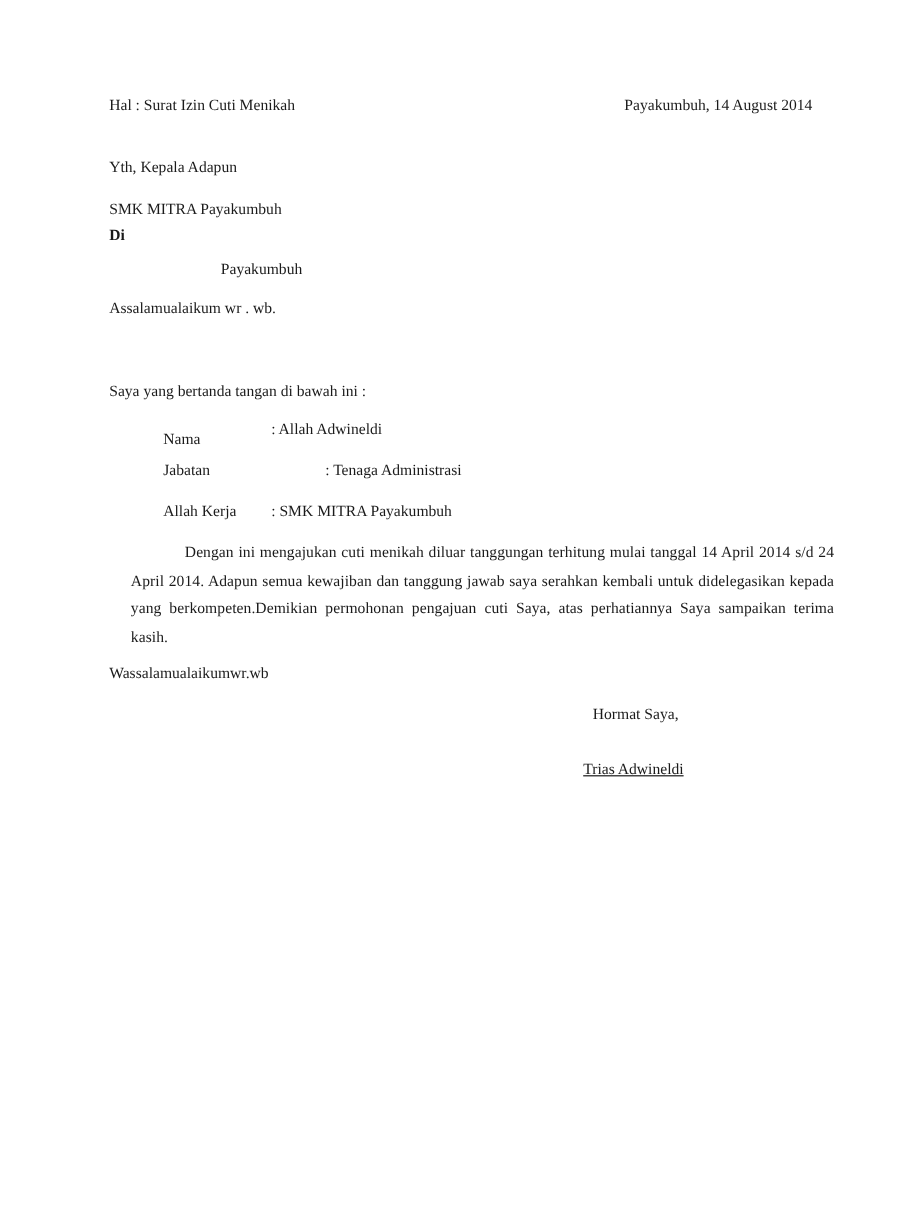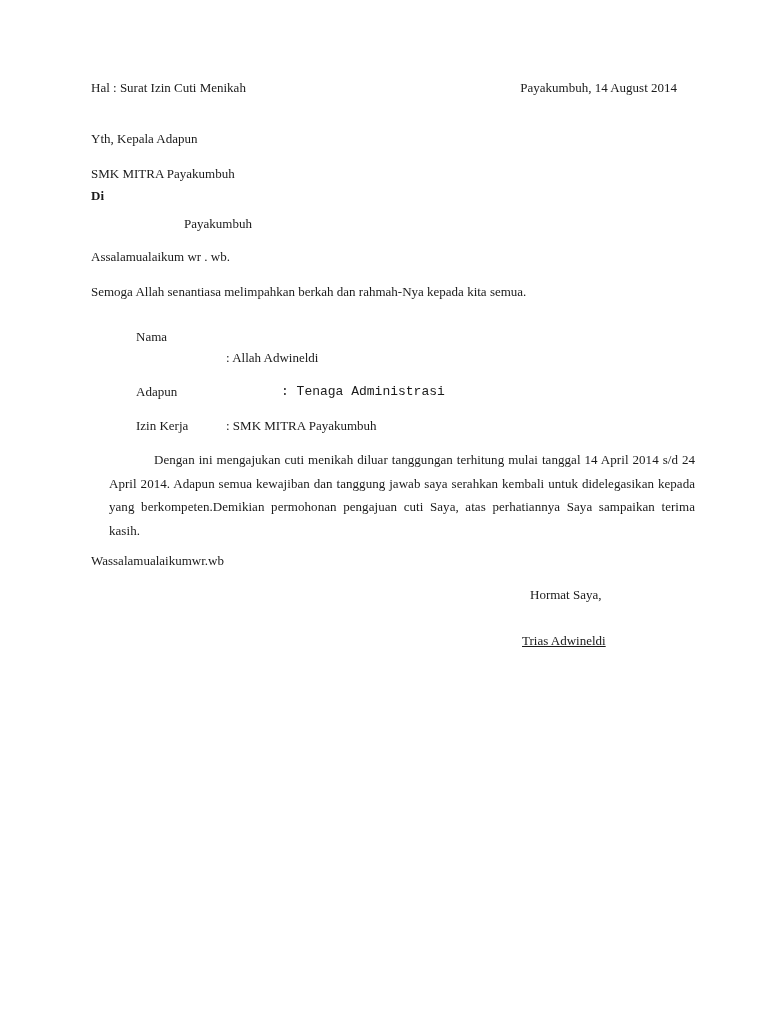--- a/index.html
+++ b/index.html
@@ -49,46 +49,45 @@
       width: 586px;
       line-height: 23.5px;
       text-align: justify;
       text-indent: 45px;
       letter-spacing: 0.05px;
     }
     .sign {
       position: absolute;
       white-space: nowrap;
       line-height: 16px;
-      margin-left: 36px;
     }
   </style>
 </head>
 <body>
 
 <div class="page">
 
   <div class="line left" style="top:80px;">Hal : Surat Izin Cuti Menikah</div>
   <div class="line right-date" style="top:80px;">Payakumbuh, 14 August 2014</div>
 
   <div class="line left" style="top:131px;">Yth, Kepala Adapun</div>
   <div class="line left" style="top:143px;margin-top:23px;">SMK MITRA Payakumbuh</div>
   <div class="line left" style="top:188px;font-weight:bold;">Di</div>
   <div class="line indent" style="top:216px;">Payakumbuh</div>
 
   <div class="line left" style="top:249px;font-family:Liberation Serif, serif;">Assalamualaikum wr . wb.</div>
-  <div class="line left" style="top:284px;">Semoga Allah senantiasa melimpahkan berkah dan rahmah-Nya kepada kita semua.</div>
+  <div class="line left" style="top:318px;">Saya yang bertanda tangan di bawah ini :</div>
 
-  <div class="field-label" style="top:329px;">Nama</div>
+  <div class="field-label" style="top:358px;">Nama</div>
   <div class="field-value" style="top:350px; left:226px;">: Allah Adwineldi</div>
 
-  <div class="field-label" style="top:384px;">Adapun</div>
-  <div class="field-value" style="top:384px; left:281px;font-family:Liberation Mono, monospace;">: Tenaga Administrasi</div>
+  <div class="field-label" style="top:384px;">Jabatan</div>
+  <div class="field-value" style="top:384px; left:271px;">: Tenaga Administrasi</div>
 
-  <div class="field-label" style="top:418px;">Izin Kerja</div>
+  <div class="field-label" style="top:418px;">Allah Kerja</div>
   <div class="field-value" style="top:418px; left:226px;">: SMK MITRA Payakumbuh</div>
 
   <div class="body-para" style="top:448px;">Dengan ini mengajukan cuti menikah diluar tanggungan terhitung mulai tanggal 14 April 2014 s/d 24 April 2014. Adapun semua kewajiban dan tanggung jawab saya serahkan kembali untuk didelegasikan kepada yang berkompeten.Demikian permohonan pengajuan cuti Saya, atas perhatiannya Saya sampaikan terima kasih.</div>
 
   <div class="line left" style="top:553px;">Wassalamualaikumwr.wb</div>
 
   <div class="sign" style="top:587px; left:494px;">Hormat Saya,</div>
   <div class="sign" style="top:633px; left:486px;text-decoration:underline;">Trias Adwineldi</div>
 
 </div>

